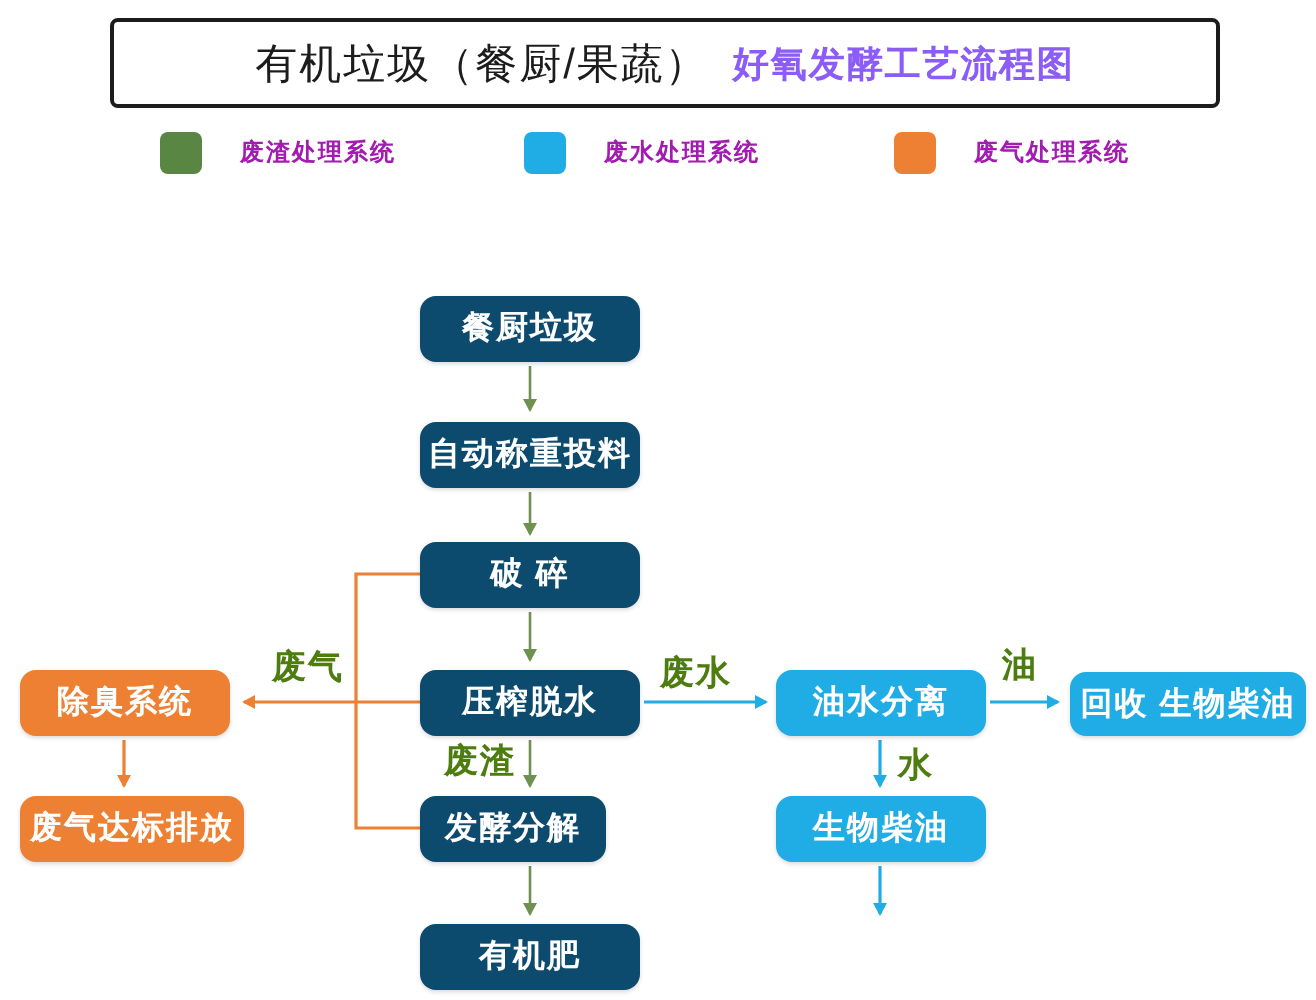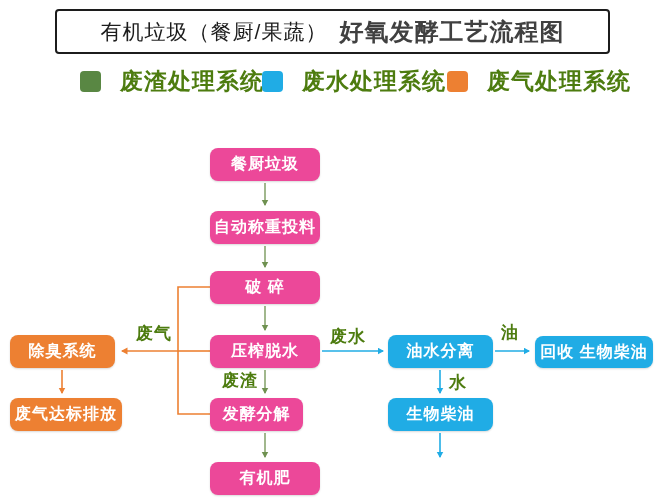--- a/index.html
+++ b/index.html
@@ -4,35 +4,35 @@
 <style>
   html,body{margin:0;padding:0;background:#fff;}
   #stage{position:relative;width:658px;height:500px;background:#fff;overflow:hidden;
          font-family:"Liberation Sans","DejaVu Sans",sans-serif;}
 
   
   .title-box{position:absolute;left:55px;top:9px;width:551px;height:41px;
              border:2.5px solid #1c1c1c;border-radius:4px;
              display:flex;align-items:center;justify-content:center;}
   .title-normal{font-size:21px;font-weight:400;color:#1c1c1c;letter-spacing:1px;}
-  .title-bold{font-size:24px;font-weight:700;color:#404040;margin-left:12px;letter-spacing:1px;}
+  .title-bold{font-size:18px;font-weight:700;color:#8b5cf6;margin-left:12px;letter-spacing:1px;}
 
   
   .legend-item{position:absolute;top:66px;display:flex;align-items:center;gap:19px;}
   .sq{width:21px;height:21px;border-radius:4px;display:inline-block;}
   .sq-green{background:#598743;}
   .sq-blue{background:#20ace5;}
   .sq-orange{background:#ed8032;}
-  .legend-label{font-size:23px;font-weight:700;color:#4d7c0f;letter-spacing:1px;}
+  .legend-label{font-size:12px;font-weight:700;color:#a21caf;letter-spacing:1px;}
 
   
   .node{position:absolute;border-radius:8px;color:#fff;font-size:16px;font-weight:700;
         display:flex;align-items:center;justify-content:center;letter-spacing:1px;
         box-shadow:0 1px 2px rgba(0,0,0,0.15);}
-  .node-green{background:#ec4899;}
+  .node-green{background:#0c4a6e;}
   .node-blue{background:#20ace5;}
   .node-orange{background:#ed8032;}
 
   
   .elabel{position:absolute;font-size:17px;font-weight:700;color:#4d7c0f;letter-spacing:1px;}
 
   .overlay{position:absolute;left:0;top:0;pointer-events:none;}
 </style>
 </head>
 <body>

